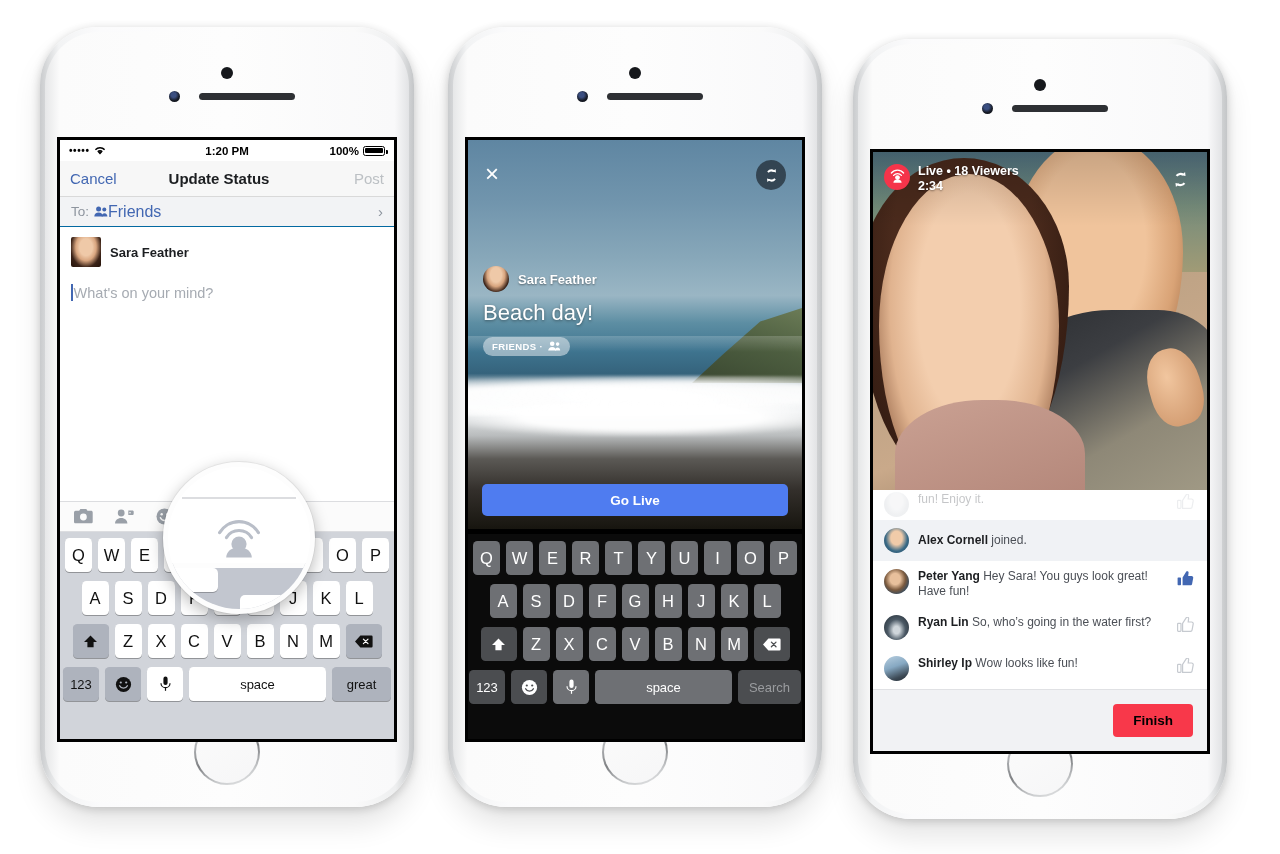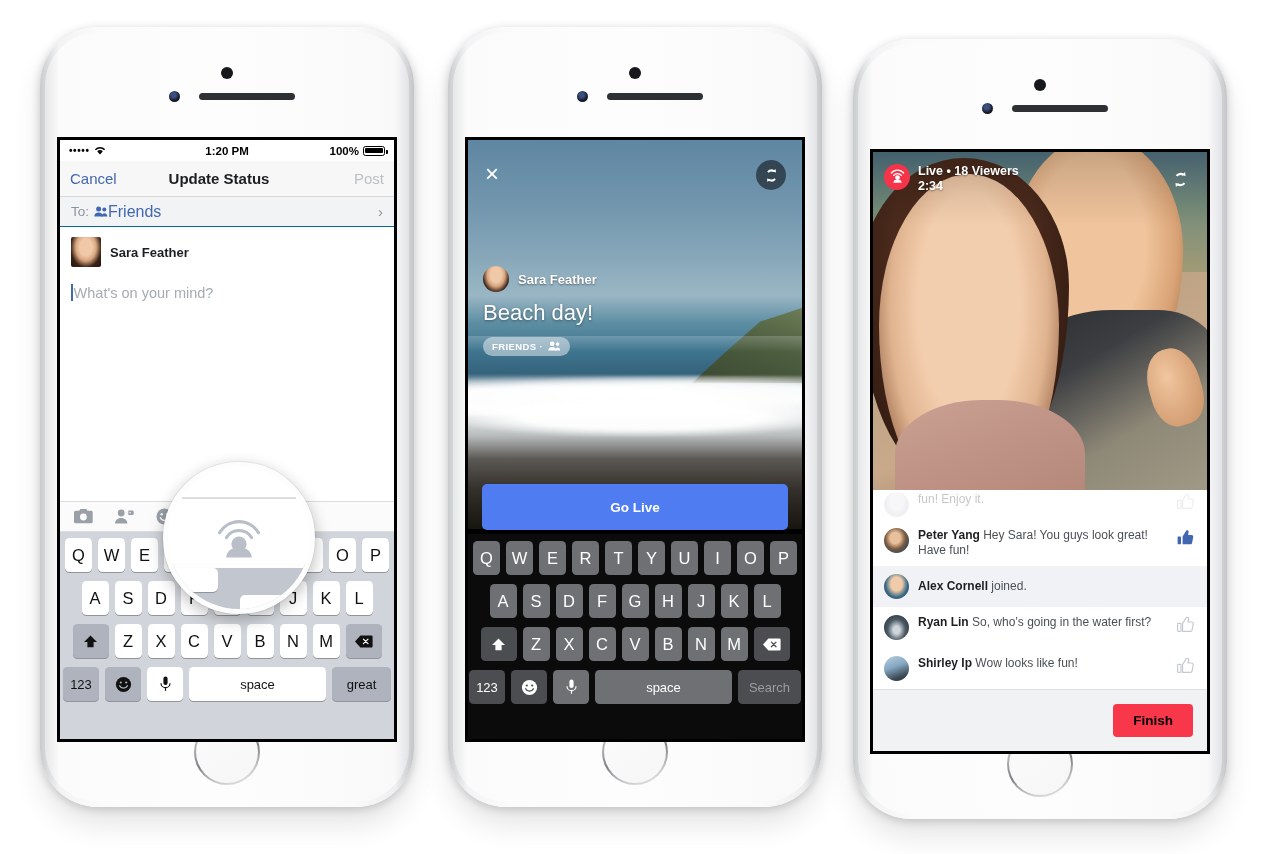--- a/index.html
+++ b/index.html
@@ -182,21 +182,21 @@
   .p2-username { color:#fff; font-size:13px; font-weight:bold; text-shadow:0 1px 2px rgba(0,0,0,.45); }
   .p2-caption { position:absolute; left:15px; top:160px; color:#fff; font-size:22px; text-shadow:0 1px 3px rgba(0,0,0,.42); }
   .p2-privacy {
     position:absolute; left:15px; top:197px; height:19px; padding:0 9px;
     background:rgba(235,240,244,.52); border-radius:10px;
     display:flex; align-items:center; gap:5px;
     color:#fff; font-size:9.5px; font-weight:bold; letter-spacing:.4px;
   }
   .golive-wrap { position:absolute; left:0; right:0; top:344px; padding:0 14px; }
   .golive {
-    height:46px; background:#4f7cf0; border-radius:5px;
+    height:32px; background:#4f7cf0; border-radius:5px;
     display:flex; align-items:center; justify-content:center;
     color:#fff; font-size:13.5px; font-weight:bold;
   }
 
   .kb-dark { position:absolute; left:0; right:0; bottom:0; height:205px; background:#0b0b0b; padding-top:7px; }
   .kb-dark .key { background:#6e7074; color:#fff; box-shadow:none; }
   .kb-dark .key.num, .kb-dark .key.ret { background:#4b4d50; }
   .kb-dark .key.space { background:#6e7074; }
   .kb-dark .key.ret { color:#9a9c9f; width:63px; }
   .kb-dark .key.dark { background:#4b4d50; }
@@ -617,35 +617,35 @@
           <div class="cmt fading">
             <div class="cmt-av av-blank"></div>
             <div class="cmt-body"><span>fun! Enjoy it.</span></div>
             <div class="like">
               <svg width="17" height="16" viewBox="0 0 17 16">
                 <path d="M5.6 6.4 9.3.6c.8-1 2.4-.3 2.3 1L11.2 5h3.4c1 0 1.8.9 1.6 1.9l-1.1 6c-.1.8-.8 1.4-1.6 1.4H5.6z" fill="none" stroke="#c6cad0" stroke-width="1.2"></path>
                 <rect x="0.6" y="6.4" width="3.4" height="7.9" rx=".7" fill="none" stroke="#c6cad0" stroke-width="1.2"></rect>
               </svg>
             </div>
           </div>
+          <div class="cmt joined">
+            <div class="cmt-av av-alex"></div>
+            <div class="cmt-body"><span class="cmt-name">Alex Cornell</span><span> joined.</span></div>
+            <div class="like"></div>
+          </div>
           <div class="cmt">
             <div class="cmt-av av-peter"></div>
             <div class="cmt-body"><span class="cmt-name">Peter Yang</span><span> Hey Sara! You guys look great! Have fun!</span></div>
             <div class="like">
               <svg width="17" height="16" viewBox="0 0 17 16">
                 <path d="M5.6 6.4 9.3.6c.8-1 2.4-.3 2.3 1L11.2 5h3.4c1 0 1.8.9 1.6 1.9l-1.1 6c-.1.8-.8 1.4-1.6 1.4H5.6z" fill="#4267b2"></path>
                 <rect x="0.6" y="6.4" width="3.4" height="7.9" rx=".7" fill="#4267b2"></rect>
               </svg>
             </div>
           </div>
-          <div class="cmt joined">
-            <div class="cmt-av av-alex"></div>
-            <div class="cmt-body"><span class="cmt-name">Alex Cornell</span><span> joined.</span></div>
-            <div class="like"></div>
-          </div>
           <div class="cmt">
             <div class="cmt-av av-ryan"></div>
             <div class="cmt-body"><span class="cmt-name">Ryan Lin</span><span> So, who’s going in the water first?</span></div>
             <div class="like">
               <svg width="17" height="16" viewBox="0 0 17 16">
                 <path d="M5.6 6.4 9.3.6c.8-1 2.4-.3 2.3 1L11.2 5h3.4c1 0 1.8.9 1.6 1.9l-1.1 6c-.1.8-.8 1.4-1.6 1.4H5.6z" fill="none" stroke="#c6cad0" stroke-width="1.2"></path>
                 <rect x="0.6" y="6.4" width="3.4" height="7.9" rx=".7" fill="none" stroke="#c6cad0" stroke-width="1.2"></rect>
               </svg>
             </div>
           </div>

